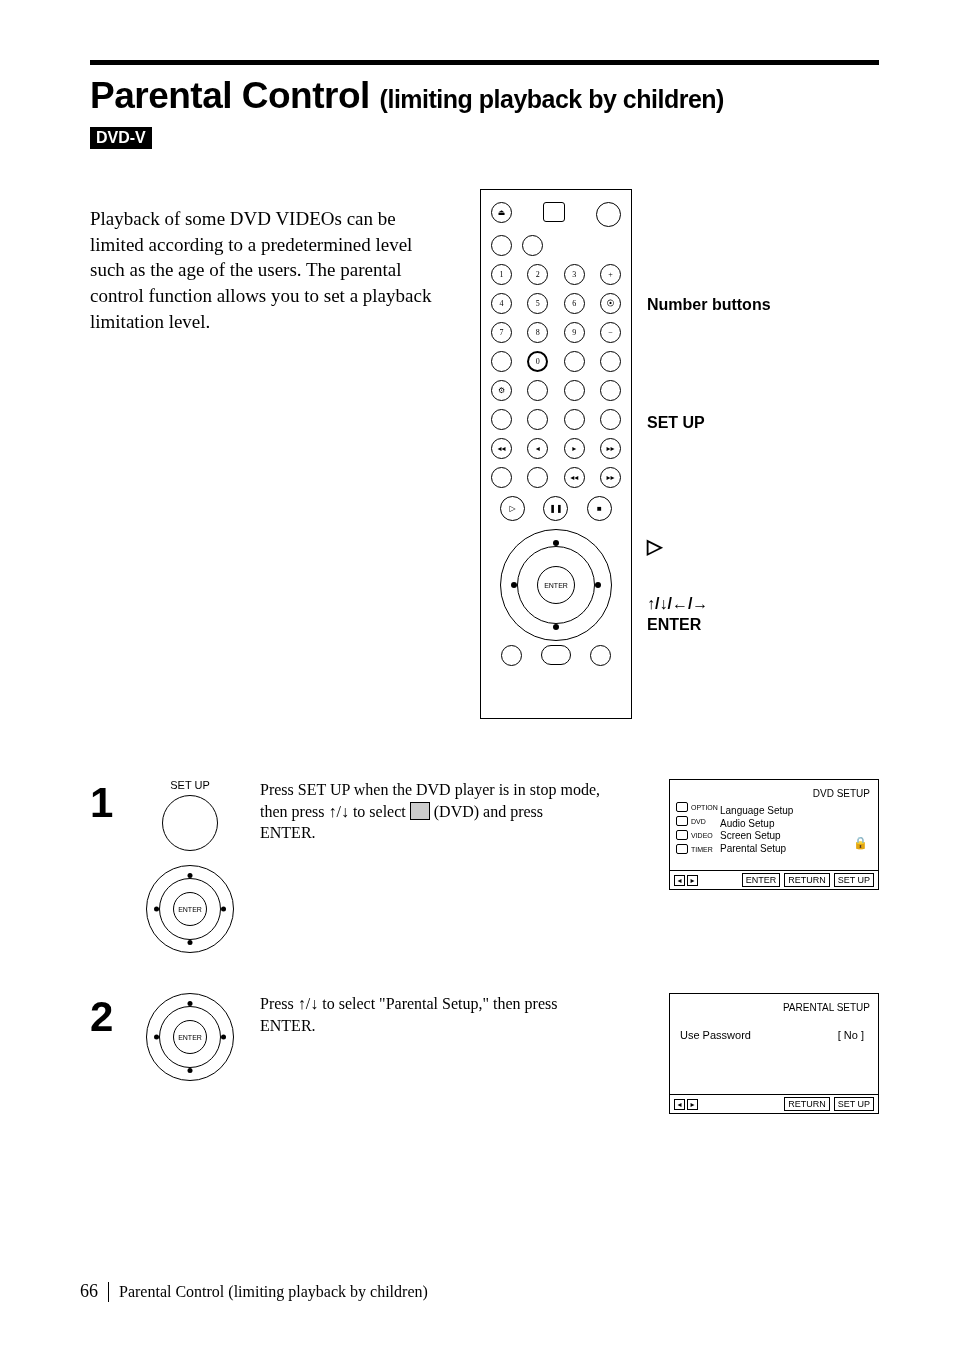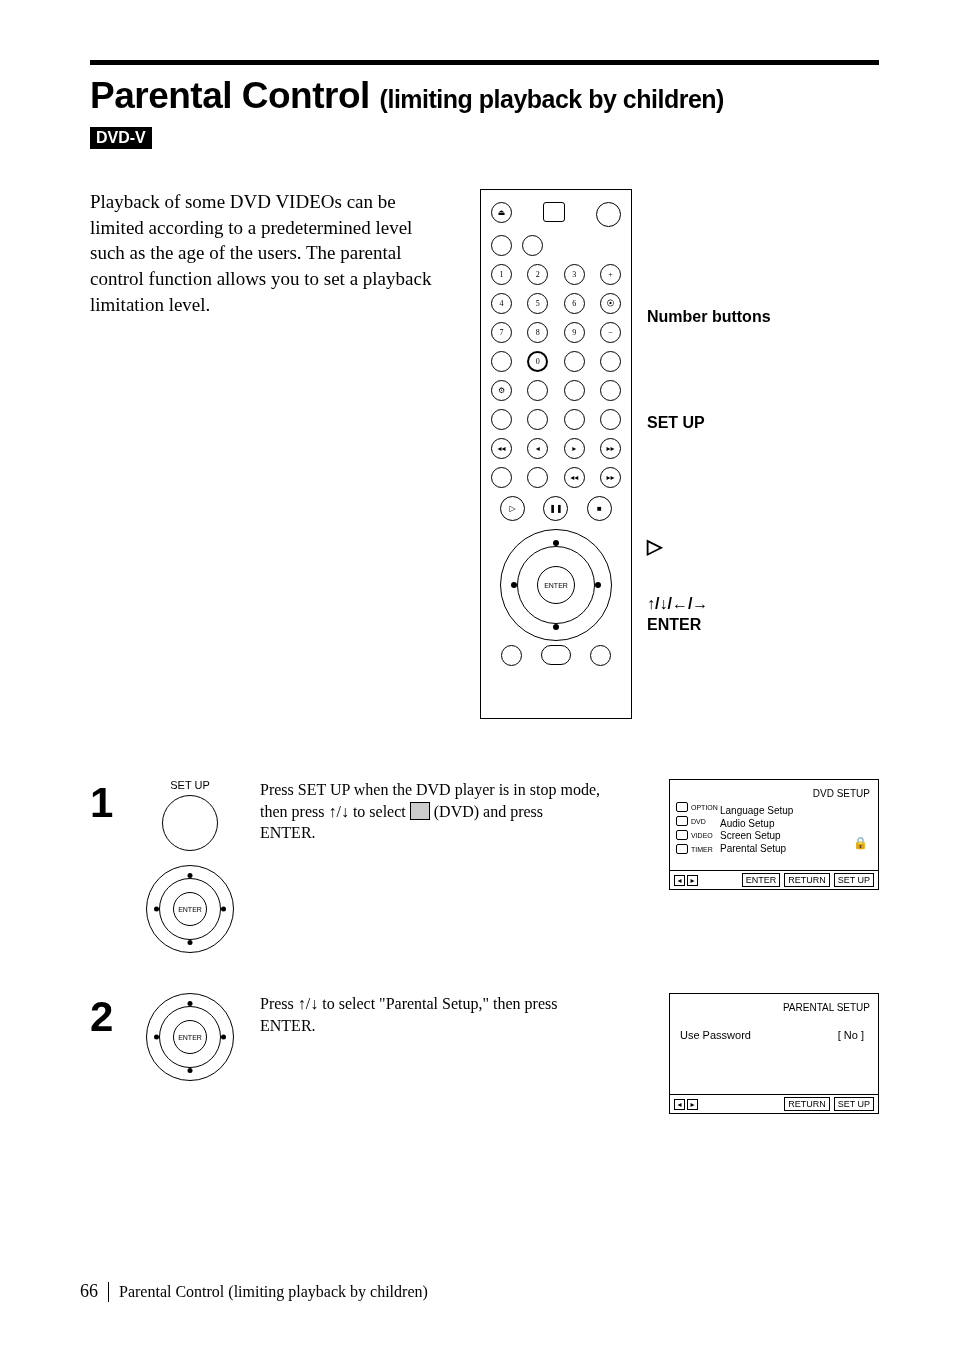--- a/index.html
+++ b/index.html
@@ -44,20 +44,21 @@
   }
   .intro-row {
     display: flex;
     margin-top: 40px;
     gap: 30px;
   }
   .intro-text {
     width: 360px;
     font-size: 19px;
     line-height: 1.35;
+    margin-top: 17px;
   }
   .remote-wrap {
     display: flex;
     align-items: flex-start;
     gap: 15px;
   }
   .remote {
     border: 1.5px solid #000;
     width: 152px;
     height: 530px;
@@ -304,21 +305,21 @@
           <div class="dot r"></div>
         </div>
         <div style="display:flex; justify-content:space-around; margin-top:4px;">
           <span class="btn-c"></span>
           <span class="btn-c oval"></span>
           <span class="btn-c"></span>
         </div>
       </div>
 
       <div class="remote-labels">
-        <div class="rlbl" style="top:118px; line-height:1.2;">Number buttons</div>
+        <div class="rlbl" style="top:106px; line-height:1.2;">Number buttons</div>
         <div class="rlbl" style="top:225px;">SET UP</div>
         <div class="rlbl" style="top:345px; font-size:20px;">▷</div>
         <div class="rlbl" style="top:405px; line-height:1.3;">
           <span>↑/↓/←/→</span><br>
           <span>ENTER</span>
         </div>
       </div>
     </div>
   </div>
 

